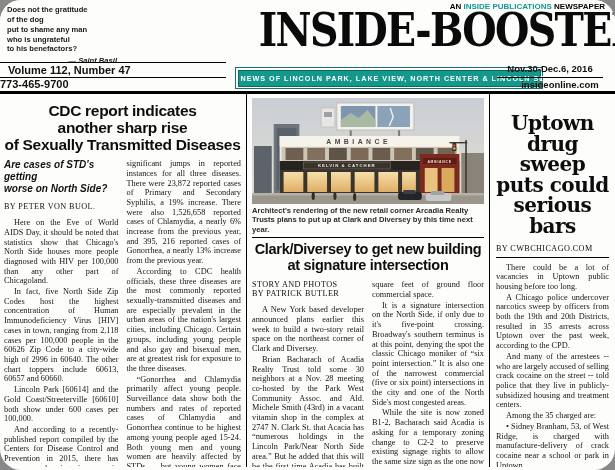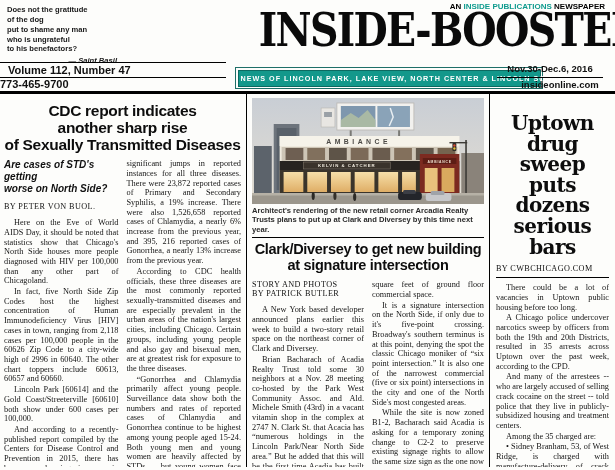--- a/index.html
+++ b/index.html
@@ -1,20 +1,21 @@
 <!DOCTYPE html>
 <html><head>
 <meta charset="utf-8">
 <style>
   * { margin:0; padding:0; box-sizing:border-box; }
   html,body { background:#888; }
   .page {
     width:615px; height:470px; background:#fdfdfb; color:#111;
     position:relative; overflow:hidden; margin:0 auto;
     font-family:"Liberation Serif", serif;
+    border-radius:21px;
   }
   
   .header { position:relative; height:94px; border-bottom:3px solid #000; background:#fdfdfb; }
   .quote { position:absolute; left:7px; top:5px; width:112px;
     font-family:"Liberation Sans", sans-serif; font-weight:bold; font-size:7.6px; line-height:1.3; color:#1a1a1a; }
   .quote-attr { text-align:right; font-style:italic; margin-top:2px; padding-right:2px; }
   .publine { position:absolute; right:10px; top:2px;
     font-family:"Liberation Sans", sans-serif; font-weight:bold; font-size:8px; letter-spacing:0; color:#000; }
   .publine .teal { color:#0f9b8e; }
   .masthead-title { position:absolute; left:228px; top:6px; width:384px; text-align:center;
@@ -243,21 +244,21 @@
             <p>It is a signature intersection on the North Side, if only due to it's five-point crossing. Broadway's southern terminus is at this point, denying the spot the classic Chicago moniker of “six point intersection.” It is also one of the narrowest commercial (five or six point) intersections in the city and one of the North Side's most congested areas.</p>
             <p>While the site is now zoned B1-2, Bacharach said Acadia is asking for a temporary zoning change to C2-2 to preserve existing signage rights to allow the same size sign as the one now perched atop the existing building.</p>
           </div>
       </div>
     </div>
 
     <div class="sec sec-right">
       <div class="hl-uptown">
           <div>Uptown</div>
           <div>drug sweep</div>
-          <div>puts dozens</div>
+          <div>puts could</div>
           <div>serious bars</div>
         </div>
       <div class="byline ruled">BY CWBCHICAGO.COM</div>
       <div class="bodytext continues">
           <p>There could be a lot of vacancies in Uptown public housing before too long.</p>
           <p>A Chicago police undercover narcotics sweep by officers from both the 19th and 20th Districts, resulted in 35 arrests across Uptown over the past week, according to the CPD.</p>
           <p>And many of the arrestees -- who are largely accused of selling crack cocaine on the street -- told police that they live in publicly-subsidized housing and treatment centers.</p>
           <p>Among the 35 charged are:</p>
           <p>• Sidney Branham, 53, of West Ridge, is charged with manufacture-delivery of crack cocaine near a school or park in Uptown.</p>
         </div>

